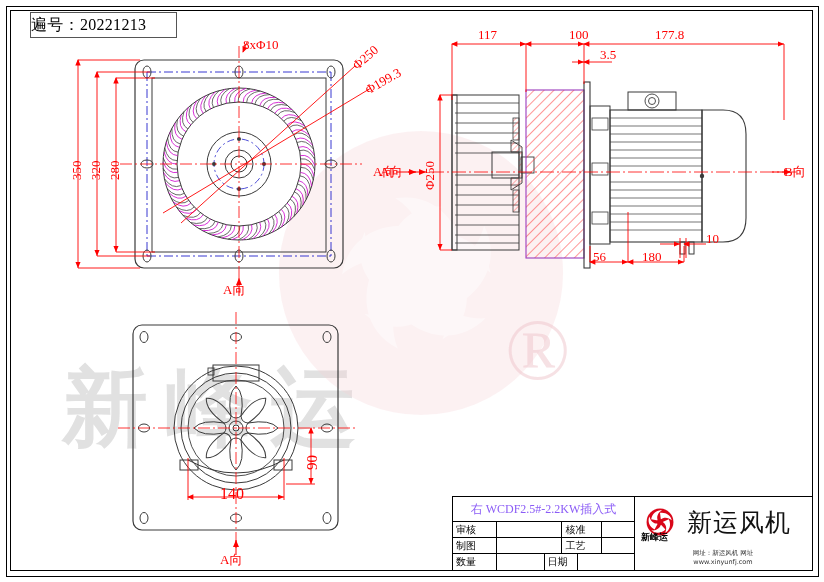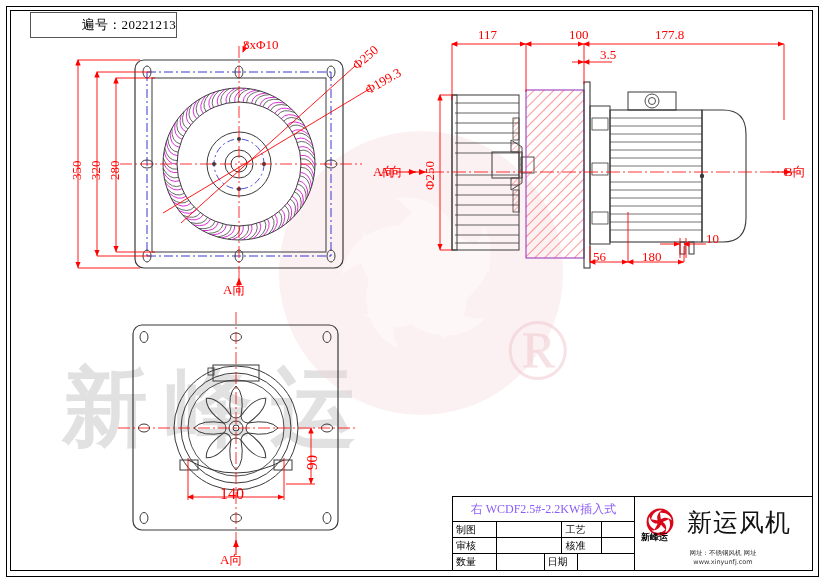--- a/index.html
+++ b/index.html
@@ -10,22 +10,22 @@
   #sheet{position:absolute;left:0;top:0;width:824px;height:582px;background:#fff;}
 
   
   .frame-outer{position:absolute;left:6px;top:6px;width:811px;height:569px;border:1px solid #000;}
   .frame-inner{position:absolute;left:10px;top:10px;width:801px;height:559px;border:1px solid #000;}
 
   
   .dwgno-box{
     position:absolute;left:30px;top:12px;width:145px;height:24px;
     border:1px solid #555;background:#fff;
-    display:flex;align-items:center;justify-content:flex-end;
-    font-size:13px;color:#000;letter-spacing:.3px;z-index:30;
+    display:flex;align-items:center;justify-content:flex-start;
+    font-size:16px;color:#000;letter-spacing:.3px;z-index:30;
   }
 
   
   .wm{position:absolute;pointer-events:none;z-index:2;}
   .wm-logo{left:276px;top:128px;width:290px;height:290px;opacity:.30;}
   .wm-r{left:505px;top:300px;font-size:86px;color:#f0c9cf;opacity:.55;
         font-family:"Liberation Serif",serif;z-index:2;}
   .wm-text{left:62px;top:350px;font-size:86px;color:#dcdcdc;opacity:.85;
         font-family:"DejaVu Sans",sans-serif;font-weight:700;letter-spacing:18px;z-index:1;}
 
@@ -464,30 +464,30 @@
 
   <div class="lbl" style="left:220px;top:486px;font-size:16px;">140</div>
   <div class="lbl vert" style="left:305px;top:470px;font-size:15px;">90</div>
   <div class="lbl" style="left:220px;top:553px;">A向</div>
 
   <div class="tb tb-wrap">
     <div class="tb-left">
       <div class="tb-title">右  WCDF2.5#-2.2KW插入式</div>
 
       <div class="tb-row">
+        <div class="tb-c" style="width:44px;">审核</div>
+        <div class="tb-c" style="width:66px;"></div>
+        <div class="tb-c" style="width:40px;">核准</div>
+        <div class="tb-c last" style="width:32px;"></div>
+      </div>
+
+      <div class="tb-row">
         <div class="tb-c" style="width:44px;">制图</div>
         <div class="tb-c" style="width:66px;"></div>
         <div class="tb-c" style="width:40px;">工艺</div>
-        <div class="tb-c last" style="width:32px;"></div>
-      </div>
-
-      <div class="tb-row">
-        <div class="tb-c" style="width:44px;">审核</div>
-        <div class="tb-c" style="width:66px;"></div>
-        <div class="tb-c" style="width:40px;">核准</div>
         <div class="tb-c last" style="width:32px;"></div>
       </div>
 
       <div class="tb-row">
         <div class="tb-c" style="width:44px;">数量</div>
         <div class="tb-c" style="width:48px;"></div>
         <div class="tb-c" style="width:34px;">日期</div>
         <div class="tb-c last" style="width:56px;"></div>
       </div>
     </div>
@@ -504,19 +504,19 @@
               <path d="M50 28 C64 26 76 34 78 46 C70 38 58 38 52 44 Z" transform="rotate(216 50 50)"></path>
               <path d="M50 28 C64 26 76 34 78 46 C70 38 58 38 52 44 Z" transform="rotate(288 50 50)"></path>
             </g>
             <circle cx="50" cy="50" r="7" fill="#d9071a"></circle>
           </svg>
           <span class="brand-sub">新峰运</span>
         </div>
         <span class="brand-name">新运风机</span>
       </div>
       <div class="brand-url">
-        <div>网址：不锈钢风机 网址</div>
+        <div>网址：新运风机 网址</div>
         <div>www.xinyunfj.com</div>
       </div>
     </div>
   </div>
 
 </div>
 
 </body></html>

